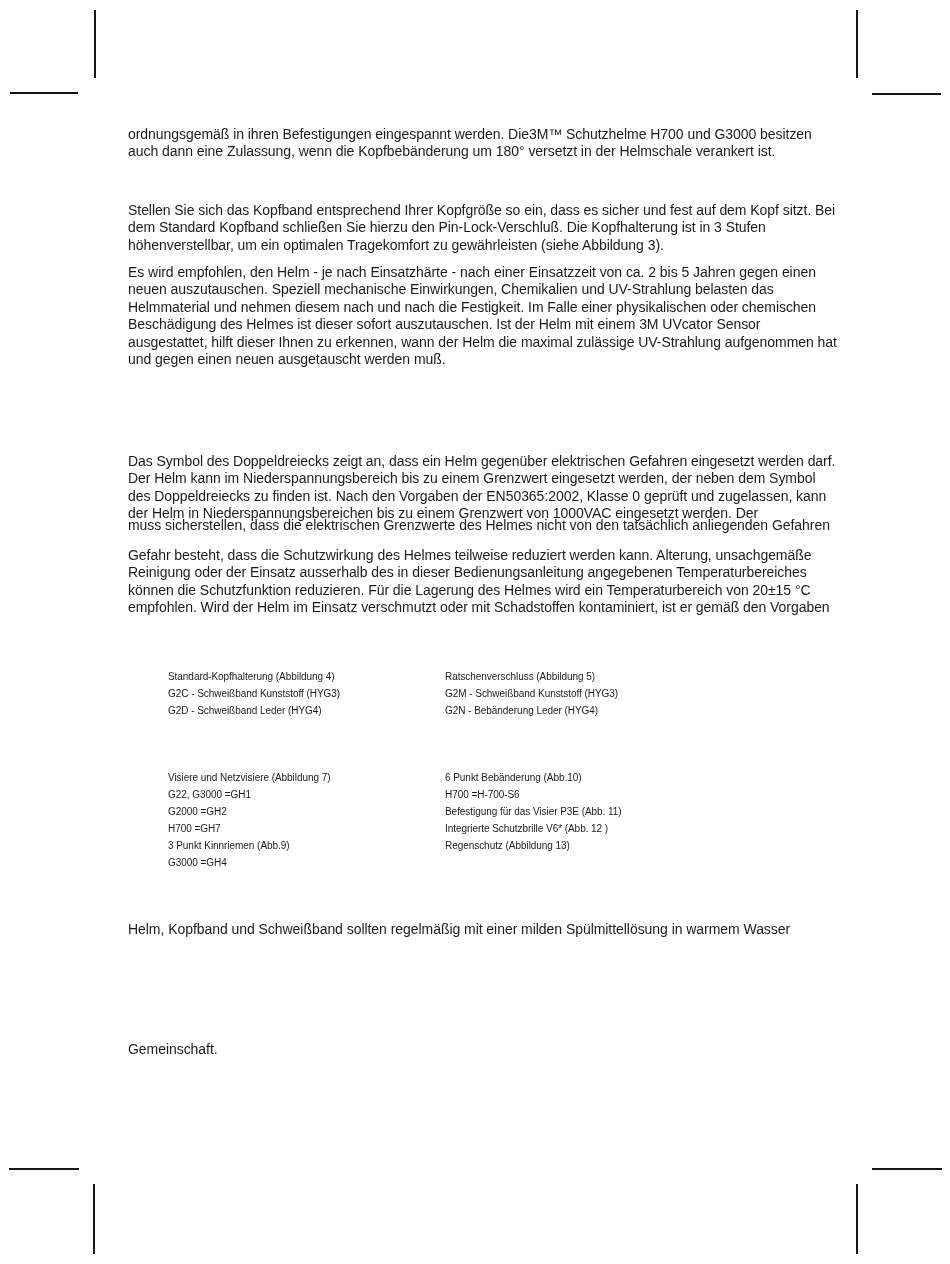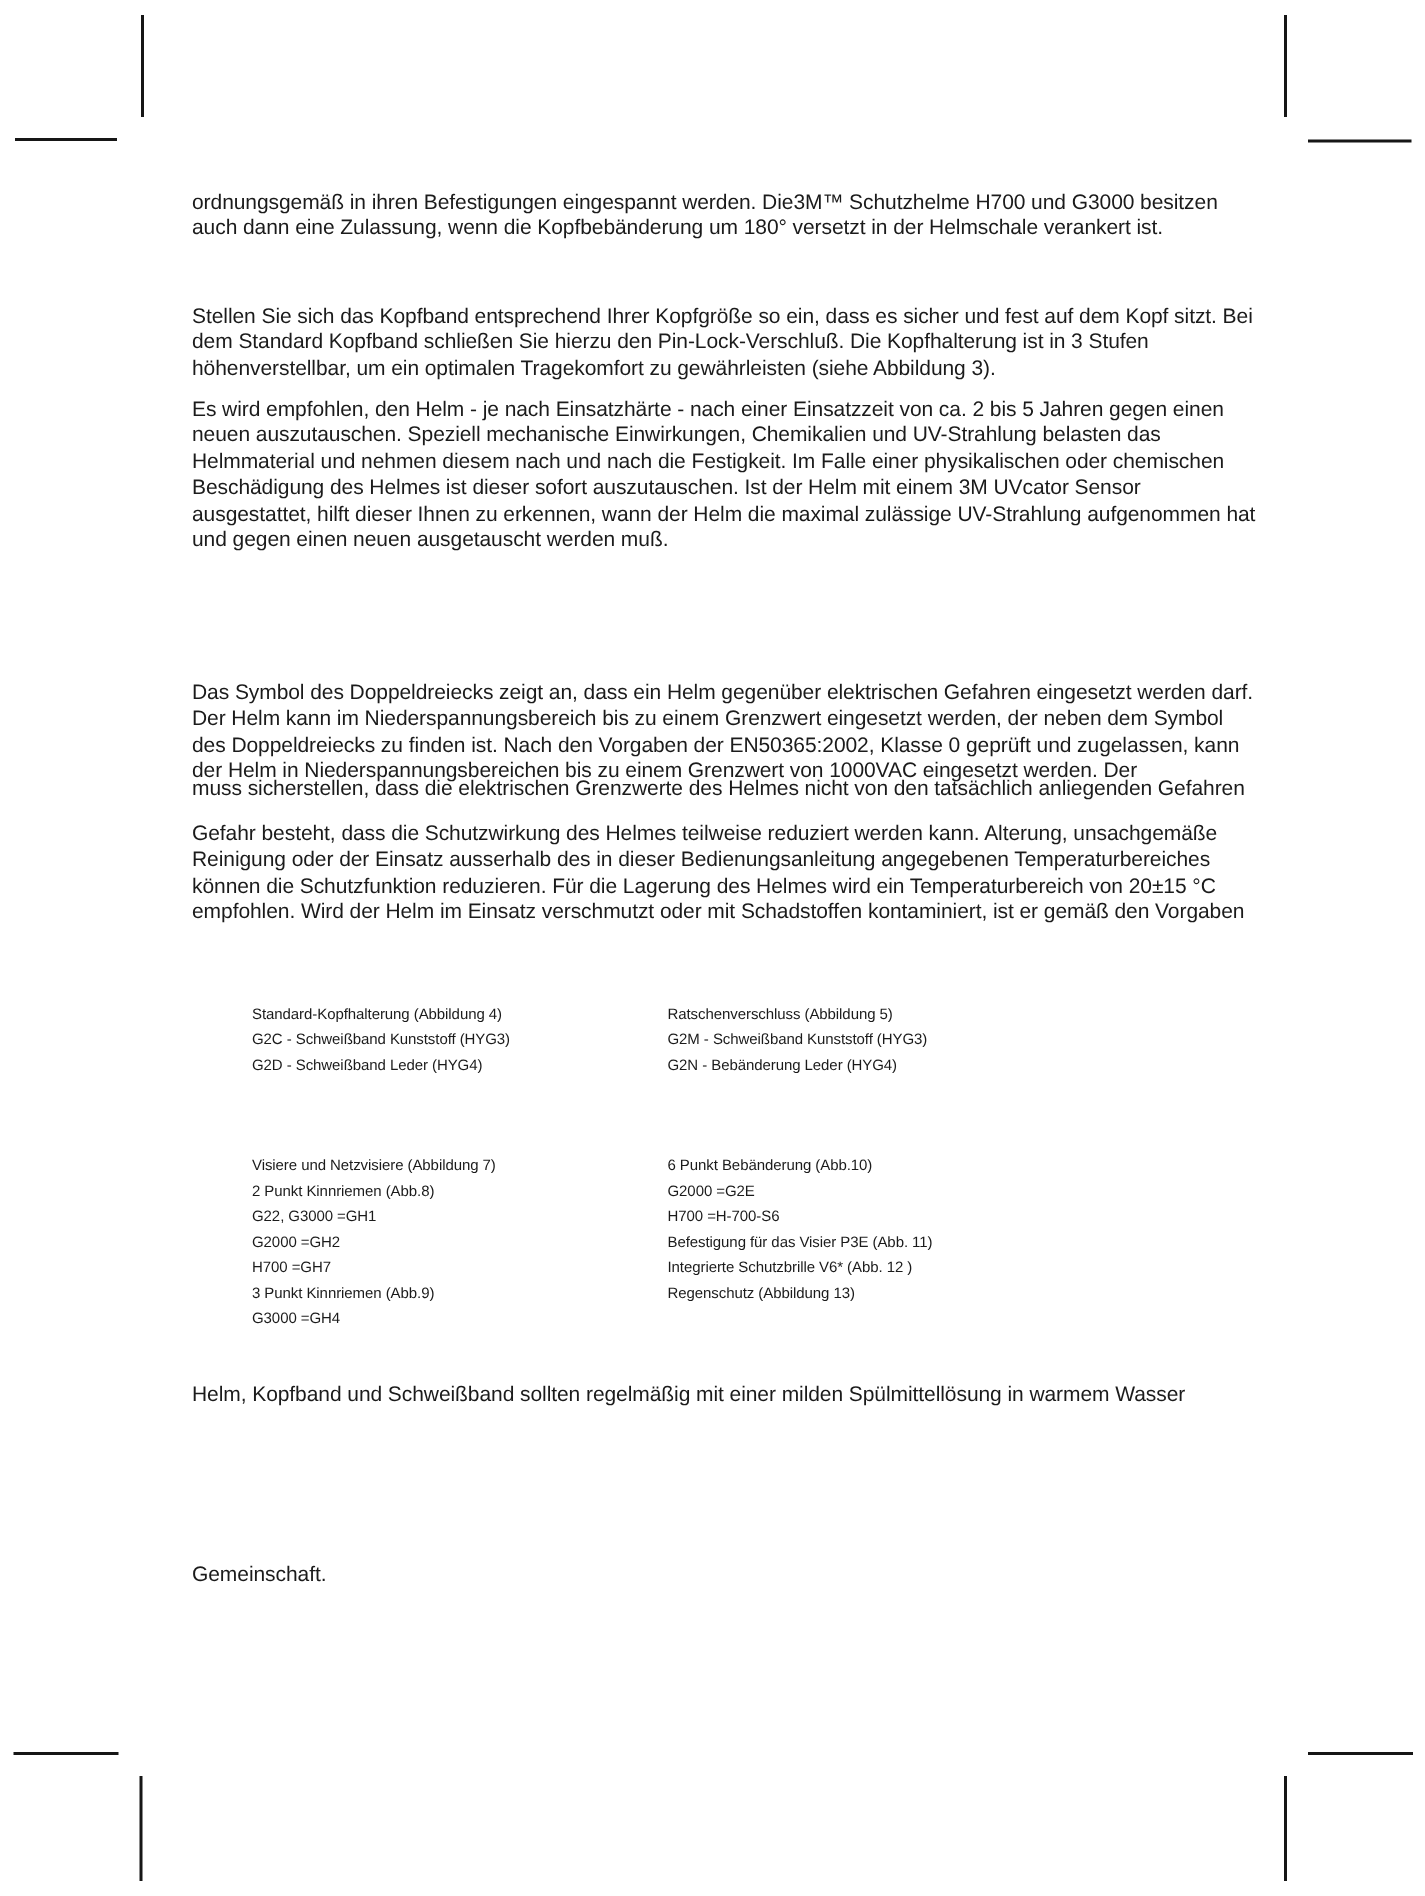--- a/index.html
+++ b/index.html
@@ -85,24 +85,20 @@
     </div>
   </div>
 
 
   <div class="tbl" style="top:769px">
     <div class="trow">
       <div class="tcell-l">Visiere und Netzvisiere (Abbildung 7)</div>
       <div class="tcell-r">6 Punkt Bebänderung (Abb.10)</div>
     </div>
     <div class="trow">
-      <div class="tcell-l">2 Punkt Kinnriemen (Abb.8)</div>
-      <div class="tcell-r">G2000 =G2E</div>
-    </div>
-    <div class="trow">
       <div class="tcell-l">G22, G3000 =GH1</div>
       <div class="tcell-r">H700 =H-700-S6</div>
     </div>
     <div class="trow">
       <div class="tcell-l">G2000 =GH2</div>
       <div class="tcell-r">Befestigung für das Visier P3E (Abb. 11)</div>
     </div>
     <div class="trow">
       <div class="tcell-l">H700 =GH7</div>
       <div class="tcell-r">Integrierte Schutzbrille V6* (Abb. 12 )</div>

